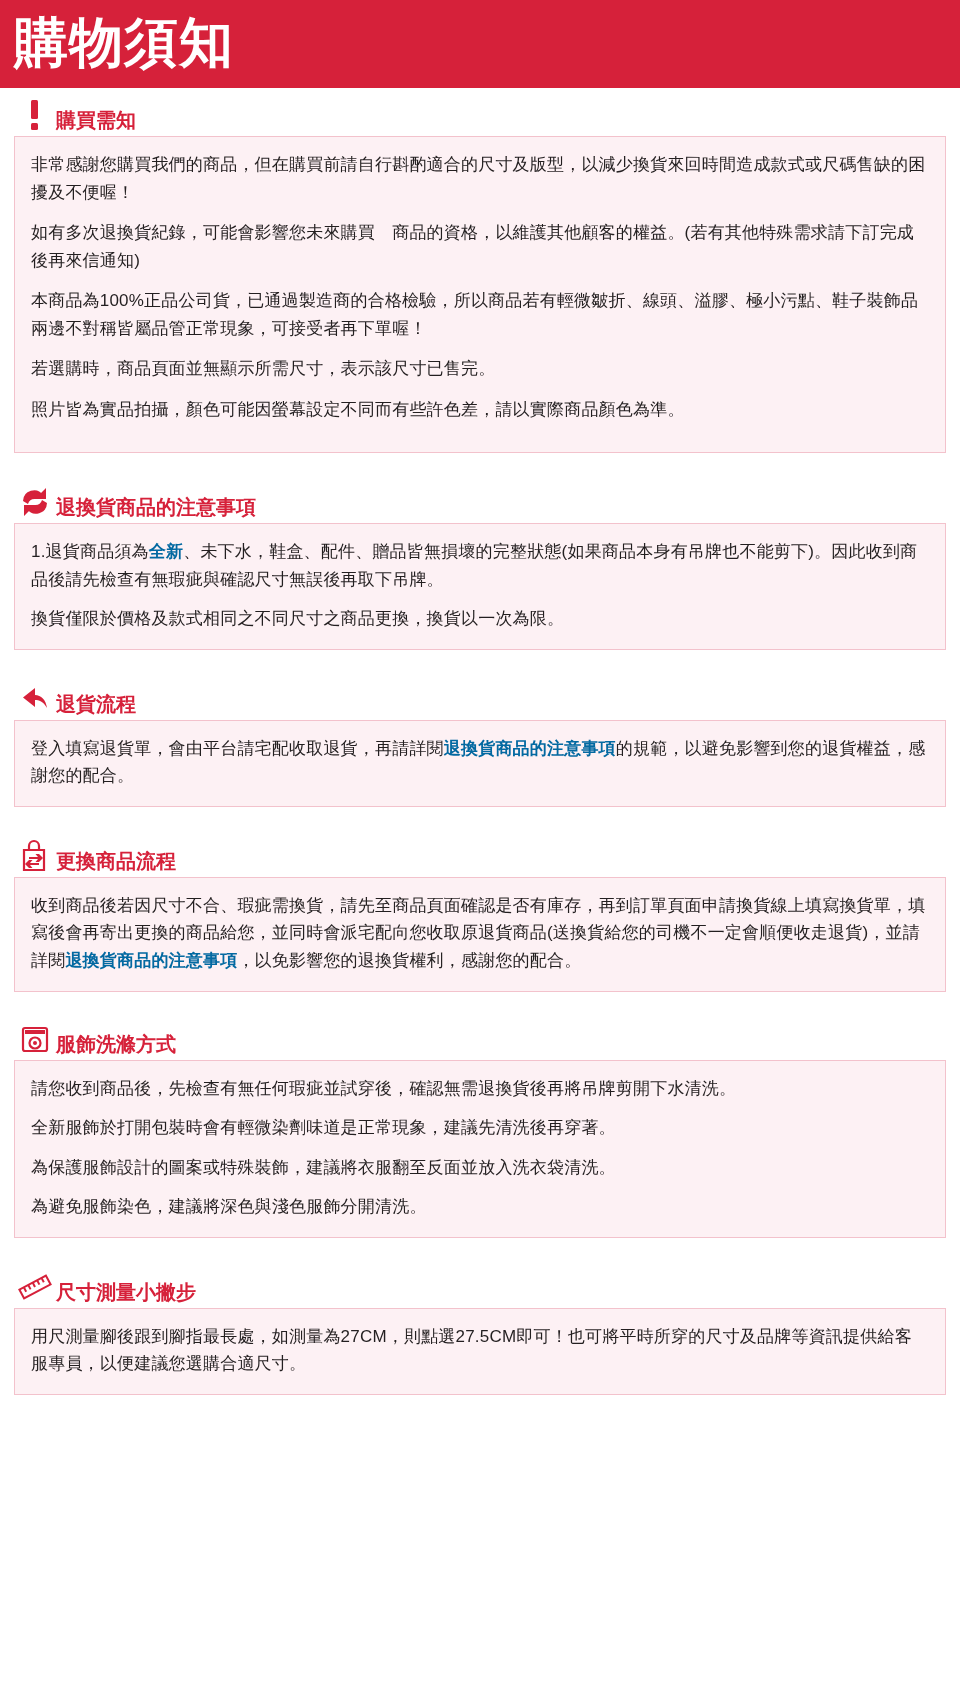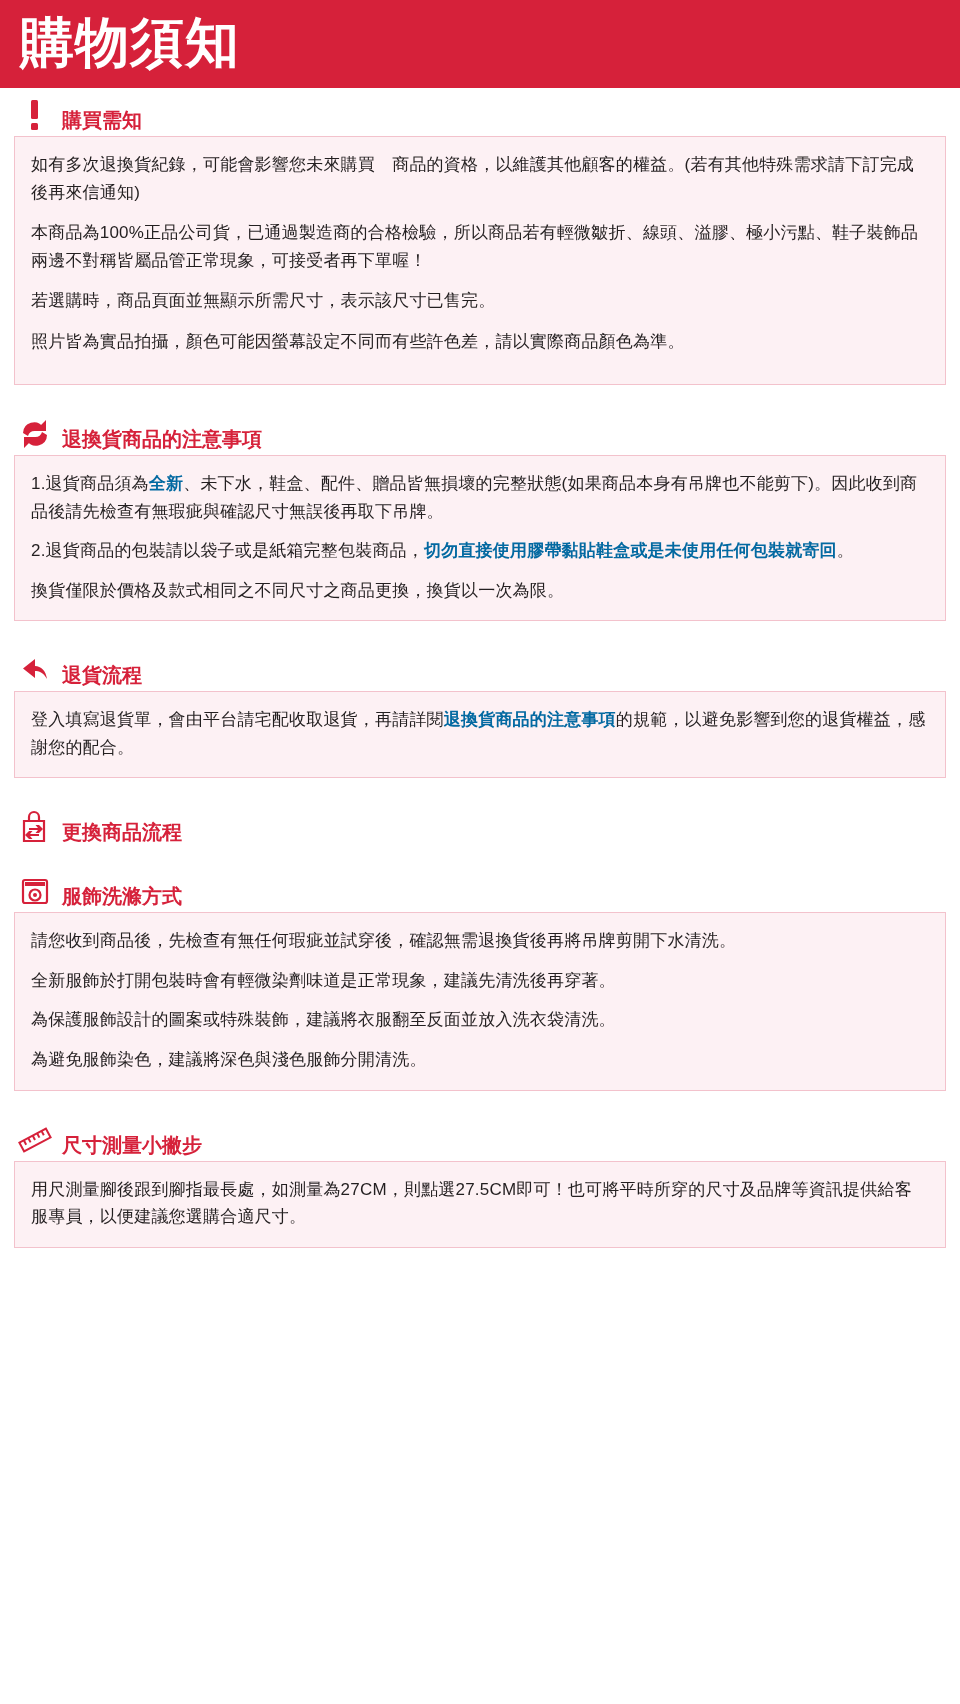--- a/index.html
+++ b/index.html
@@ -20,39 +20,39 @@
   }
 
   
   .banner {
     background: #d6213a;
     height: 88px;
     position: relative;
   }
   .banner-title {
     position: absolute;
-    left: 20px;
+    left: 14px;
     top: 6px;
     font-size: 54px;
     font-weight: bold;
     color: #ffffff;
     letter-spacing: 1px;
     line-height: 1.35;
     white-space: nowrap;
   }
 
   
   .section {
     padding: 0 14px;
     margin-top: 14px;
   }
   .sec-head {
     display: flex;
     align-items: flex-end;
-    gap: 10px;
+    gap: 4px;
     padding-left: 4px;
     height: 40px;
   }
   .sec-title {
     font-size: 20px;
     font-weight: bold;
     color: #d6213a;
     line-height: 1;
     padding-bottom: 2px;
     white-space: nowrap;
@@ -106,40 +106,40 @@
     <div class="sec-head">
       <span class="icon-wrap">
         <svg width="24" height="32" viewBox="0 0 24 32">
           <rect x="8" y="1" width="7" height="19" rx="1.5" fill="#d6213a"></rect>
           <rect x="8" y="24" width="7" height="7" rx="1.5" fill="#d6213a"></rect>
         </svg>
       </span>
       <span class="sec-title">購買需知</span>
     </div>
     <div class="panel tight">
+      <p>非常感謝您購買我們的商品，但在購買前請自行斟酌適合的尺寸及版型，以減少換貨來回時間造成款式或尺碼售缺的困擾及不便喔！</p>
       <p>如有多次退換貨紀錄，可能會影響您未來購買　商品的資格，以維護其他顧客的權益。(若有其他特殊需求請下訂完成後再來信通知)</p>
       <p>本商品為100%正品公司貨，已通過製造商的合格檢驗，所以商品若有輕微皺折、線頭、溢膠、極小污點、鞋子裝飾品兩邊不對稱皆屬品管正常現象，可接受者再下單喔！</p>
       <p>若選購時，商品頁面並無顯示所需尺寸，表示該尺寸已售完。</p>
       <p>照片皆為實品拍攝，顏色可能因螢幕設定不同而有些許色差，請以實際商品顏色為準。</p>
     </div>
   </div>
 
   <div class="section s2">
     <div class="sec-head">
       <span class="icon-wrap">
         <svg width="32" height="30" viewBox="0 0 32 30">
           <path d="M4 14 A11 11 0 0 1 24 8 L20 8 L27 1 L27 12 L16 12 A7 7 0 0 0 9 17 Z" fill="#d6213a"></path>
           <path d="M28 16 A11 11 0 0 1 8 22 L12 22 L5 29 L5 18 L16 18 A7 7 0 0 0 23 13 Z" fill="#d6213a"></path>
         </svg>
       </span>
       <span class="sec-title">退換貨商品的注意事項</span>
     </div>
     <div class="panel">
       <p><span>1.退貨商品須為</span><span class="em">全新</span><span>、未下水，鞋盒、配件、贈品皆無損壞的完整狀態(如果商品本身有吊牌也不能剪下)。因此收到商品後請先檢查有無瑕疵與確認尺寸無誤後再取下吊牌。</span></p>
-      <p><span>2.退貨商品的包裝請以袋子或是紙箱完整包裝商品，</span><span class="em">切勿直接使用膠帶黏貼鞋盒或是未使用任何包裝就寄回</span><span>。</span></p>
       <p><span>換貨僅限於價格及款式相同之不同尺寸之商品更換，換貨以一次為限。</span></p>
     </div>
   </div>
 
   <div class="section s3">
     <div class="sec-head">
       <span class="icon-wrap">
         <svg width="32" height="30" viewBox="0 0 32 30">
           <path d="M14 4 L14 11 C8 11 3 16 2 24 C6 17 10 16 14 16 L14 23 L26 13.5 Z" fill="#d6213a" transform="scale(-1,1) translate(-30,0)"></path>
         </svg>
@@ -155,20 +155,23 @@
     <div class="sec-head">
       <span class="icon-wrap">
         <svg width="34" height="34" viewBox="0 0 34 34">
           <path d="M6 11 L26 11 L26 31 L6 31 Z" fill="none" stroke="#d6213a" stroke-width="2.2"></path>
           <path d="M11 11 L11 7 A5 5 0 0 1 21 7 L21 11" fill="none" stroke="#d6213a" stroke-width="2.2"></path>
           <path d="M11 18 h9 l-2.5 -3 h3.5 l4 4 -4 4 h-3.5 l2.5 -3 h-9 z" fill="#d6213a"></path>
           <path d="M21 26 h-9 l2.5 3 h-3.5 l-4 -4 4 -4 h3.5 l-2.5 3 h9 z" fill="#d6213a"></path>
         </svg>
       </span>
       <span class="sec-title">更換商品流程</span>
+    </div>
+    <div class="panel">
+      <p><span>收到商品後若因尺寸不合、瑕疵需換貨，請先至商品頁面確認是否有庫存，再到訂單頁面申請換貨線上填寫換貨單，填寫後會再寄出更換的商品給您，並同時會派宅配向您收取原退貨商品(送換貨給您的司機不一定會順便收走退貨)，並請詳閱</span><span class="em">退換貨商品的注意事項</span><span>，以免影響您的退換貨權利，感謝您的配合。</span></p>
     </div>
   </div>
 
   <div class="section s5">
     <div class="sec-head">
       <span class="icon-wrap">
         <svg width="30" height="30" viewBox="0 0 30 30">
           <rect x="3" y="4" width="24" height="23" rx="2" fill="none" stroke="#d6213a" stroke-width="2.2"></rect>
           <rect x="5" y="6" width="20" height="4" fill="#d6213a"></rect>
           <circle cx="15" cy="19" r="5.5" fill="none" stroke="#d6213a" stroke-width="2.2"></circle>

